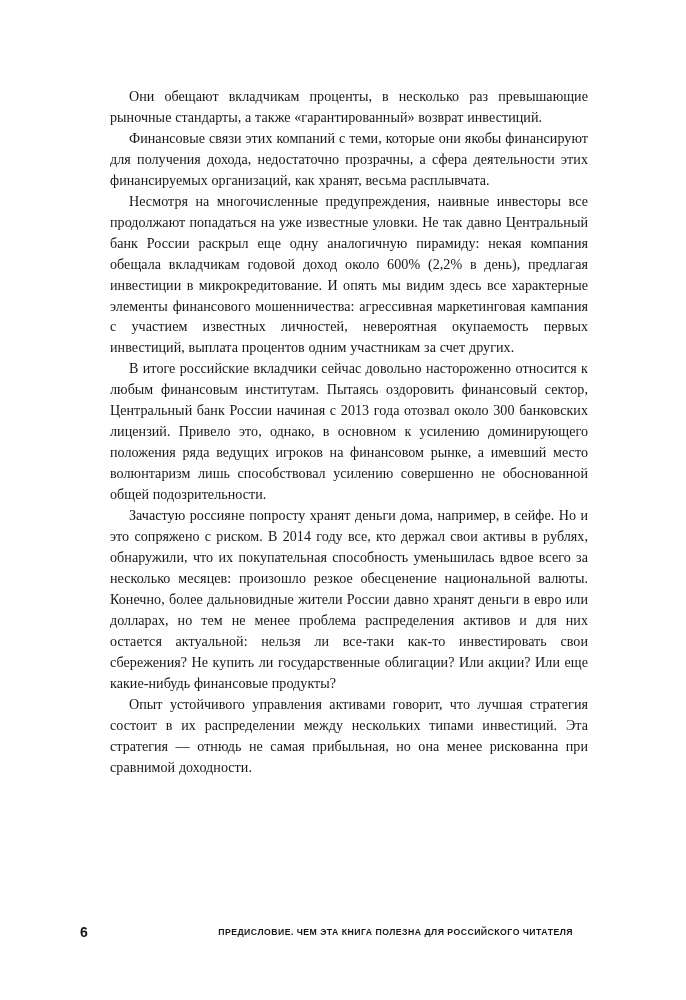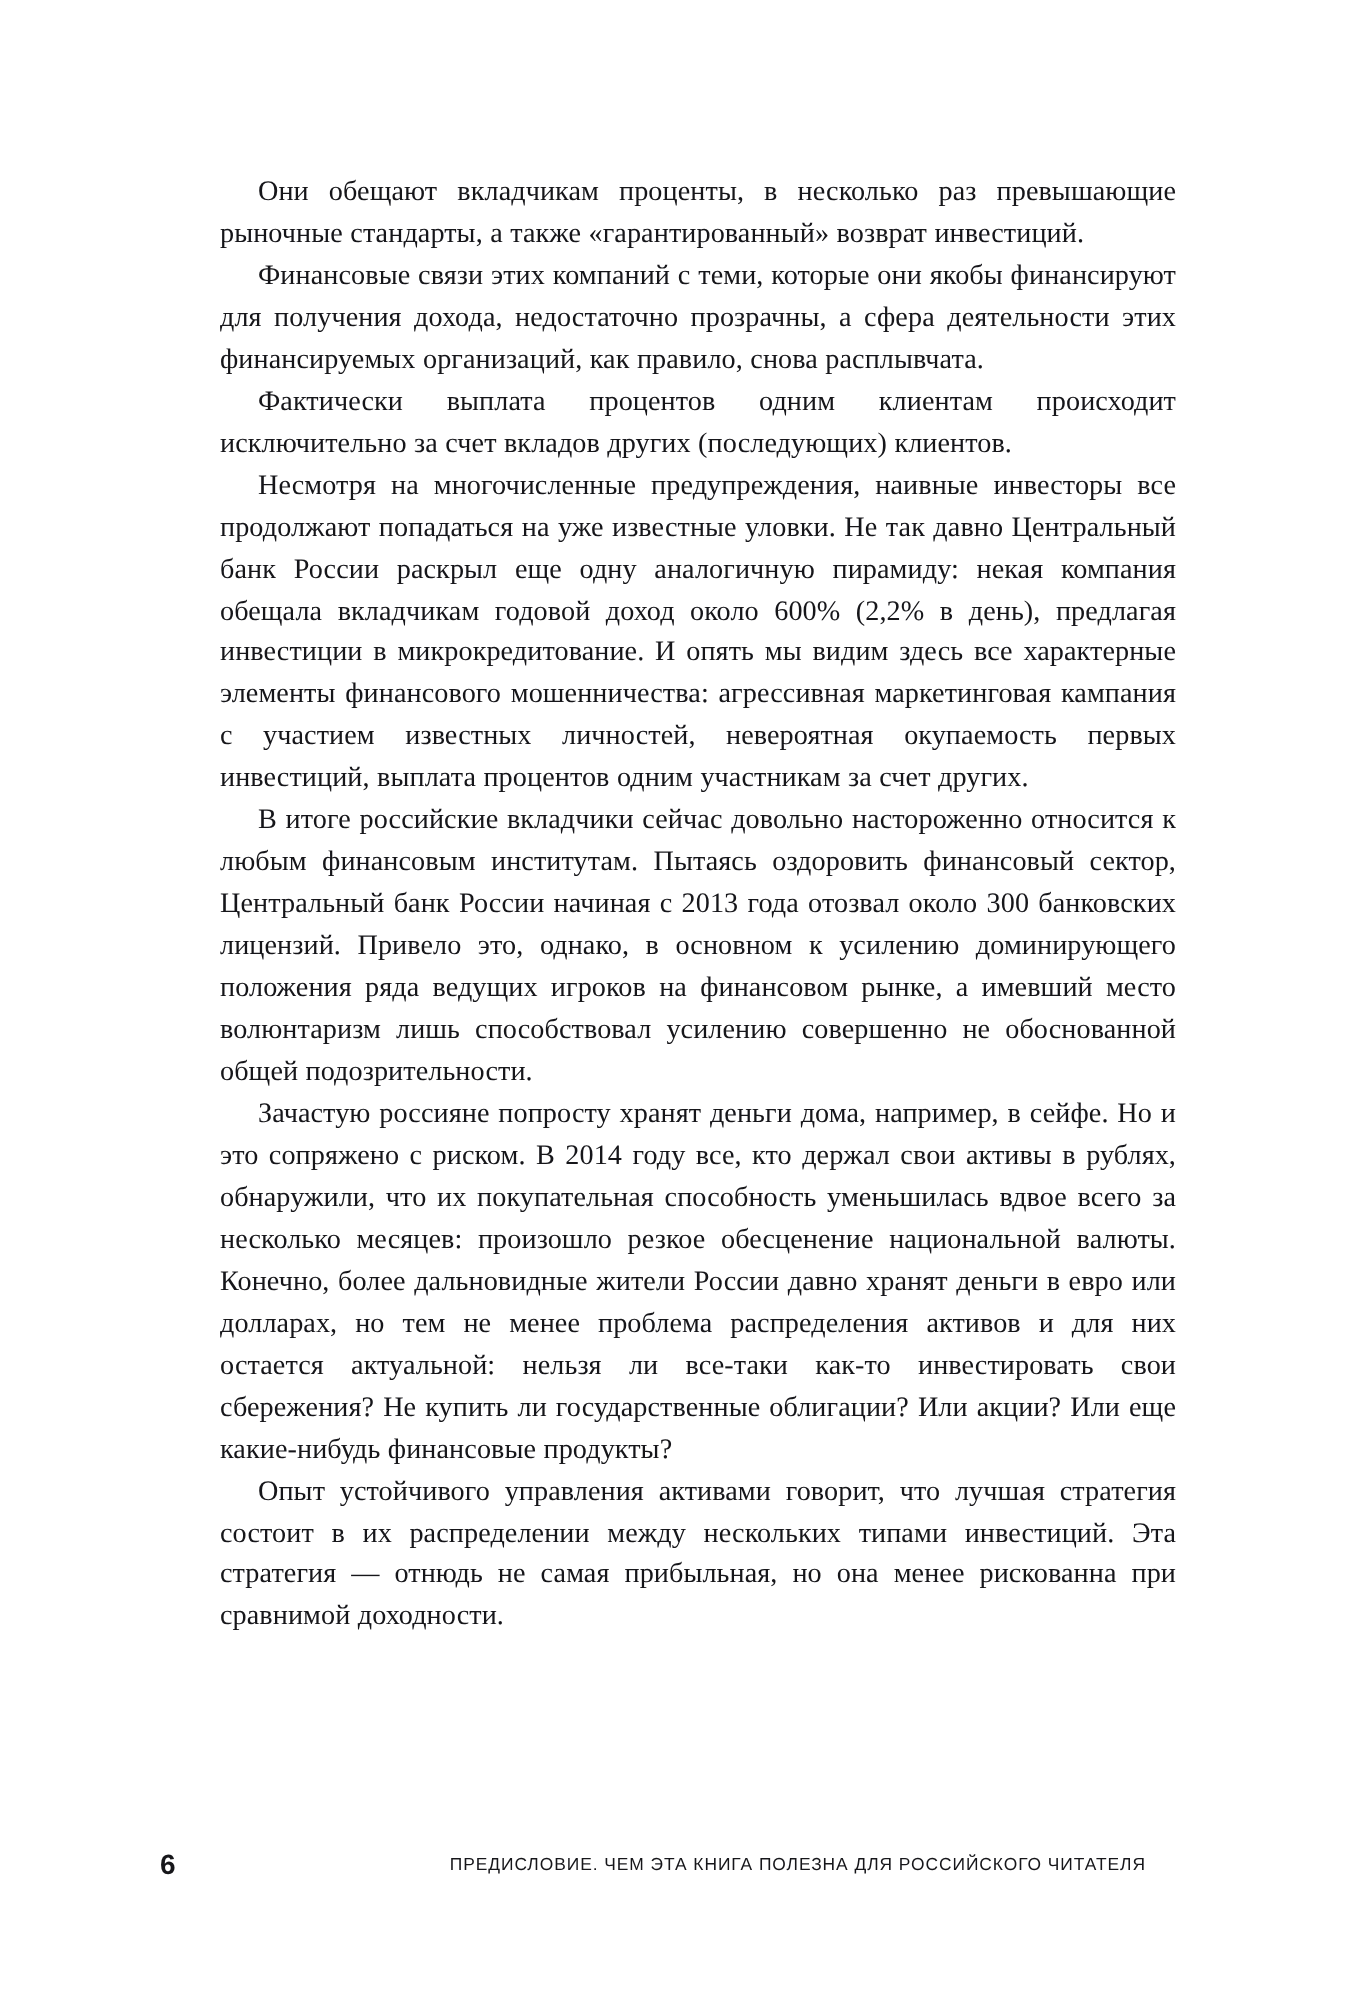--- a/index.html
+++ b/index.html
@@ -57,37 +57,36 @@
     font-weight: 700;
     color: #16161a;
     line-height: 18px;
   }
   .running-head {
     position: absolute;
     right: 113px;
     top: 2px;
     font-family: "Liberation Sans", "DejaVu Sans", sans-serif;
     font-size: 8.7px;
-    font-weight: 400;
+    font-weight: 700;
     letter-spacing: 0.055em;
     color: #16161a;
     line-height: 14px;
     white-space: nowrap;
     padding-left: 48px;
   }
 </style>
 </head>
 <body>
 
 <div class="page">
 
   <div class="text-column">
     <p class="para">Они обещают вкладчикам проценты, в несколько раз превышающие рыночные стандарты, а также «гарантированный» возврат инвестиций.</p>
-    <p class="para">Финансовые связи этих компаний с теми, которые они якобы финансируют для получения дохода, недостаточно прозрачны, а сфера деятельности этих финан­сируемых организаций, как правило, снова расплывчата.</p>
-    <p class="para">Фактически выплата процентов одним клиентам происходит исключительно за счет вкладов других (последующих) клиентов.</p>
+    <p class="para">Финансовые связи этих компаний с теми, которые они якобы финансируют для получения дохода, недостаточно прозрачны, а сфера деятельности этих финан­сируемых организаций, как хранят, весьма расплывчата.</p>
     <p class="para">Несмотря на многочисленные предупреждения, наивные инвесторы все про­должают попадаться на уже известные уловки. Не так давно Центральный банк России раскрыл еще одну аналогичную пирамиду: некая компания обещала вклад­чикам годовой доход около 600% (2,2% в день), предлагая инвестиции в микро­кредитование. И опять мы видим здесь все характерные элементы финансового мошенничества: агрессивная маркетинговая кампания с участием известных лич­ностей, невероятная окупаемость первых инвестиций, выплата процентов одним участникам за счет других.</p>
     <p class="para">В итоге российские вкладчики сейчас довольно настороженно относится к лю­бым финансовым институтам. Пытаясь оздоровить финансовый сектор, Централь­ный банк России начиная с 2013 года отозвал около 300 банковских лицензий. Привело это, однако, в основном к усилению доминирующего положения ряда ведущих игроков на финансовом рынке, а имевший место волюнтаризм лишь спо­собствовал усилению совершенно не обоснованной общей подозрительности.</p>
     <p class="para">Зачастую россияне попросту хранят деньги дома, например, в сейфе. Но и это сопряжено с риском. В 2014 году все, кто держал свои активы в рублях, обнару­жили, что их покупательная способность уменьшилась вдвое всего за несколько месяцев: произошло резкое обесценение национальной валюты. Конечно, более дальновидные жители России давно хранят деньги в евро или долларах, но тем не менее проблема распределения активов и для них остается актуальной: нельзя ли все-таки как-то инвестировать свои сбережения? Не купить ли государственные облигации? Или акции? Или еще какие-нибудь финансовые продукты?</p>
     <p class="para">Опыт устойчивого управления активами говорит, что лучшая стратегия состоит в их распределении между нескольких типами инвестиций. Эта стратегия — отнюдь не самая прибыльная, но она менее рискованна при сравнимой доходности.</p>
   </div>
 
   <div class="footer">
     <div class="page-number">6</div>
     <div class="running-head">ПРЕДИСЛОВИЕ. ЧЕМ ЭТА КНИГА ПОЛЕЗНА ДЛЯ РОССИЙСКОГО ЧИТАТЕЛЯ</div>
   </div>

